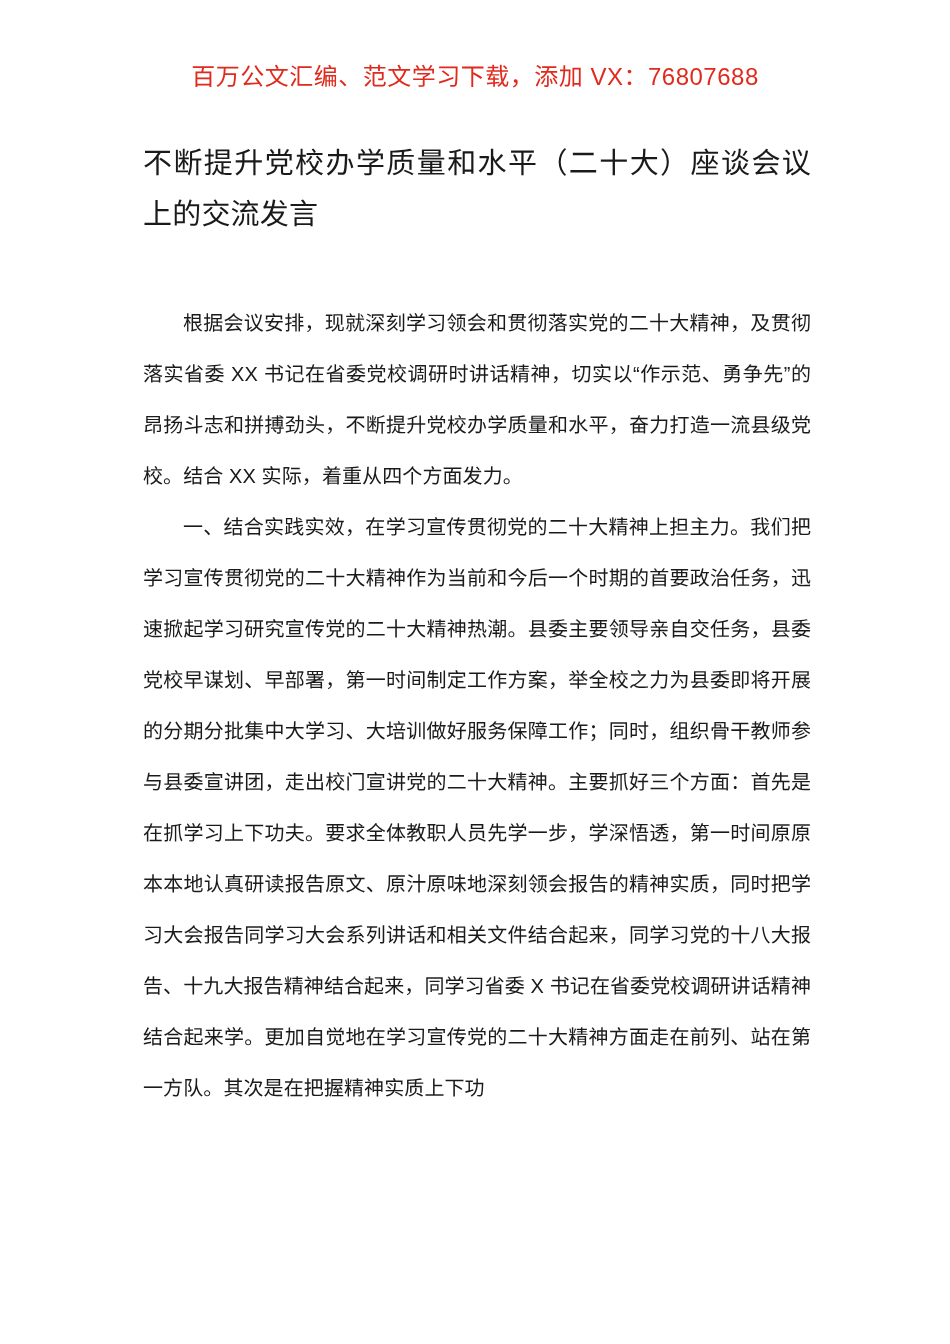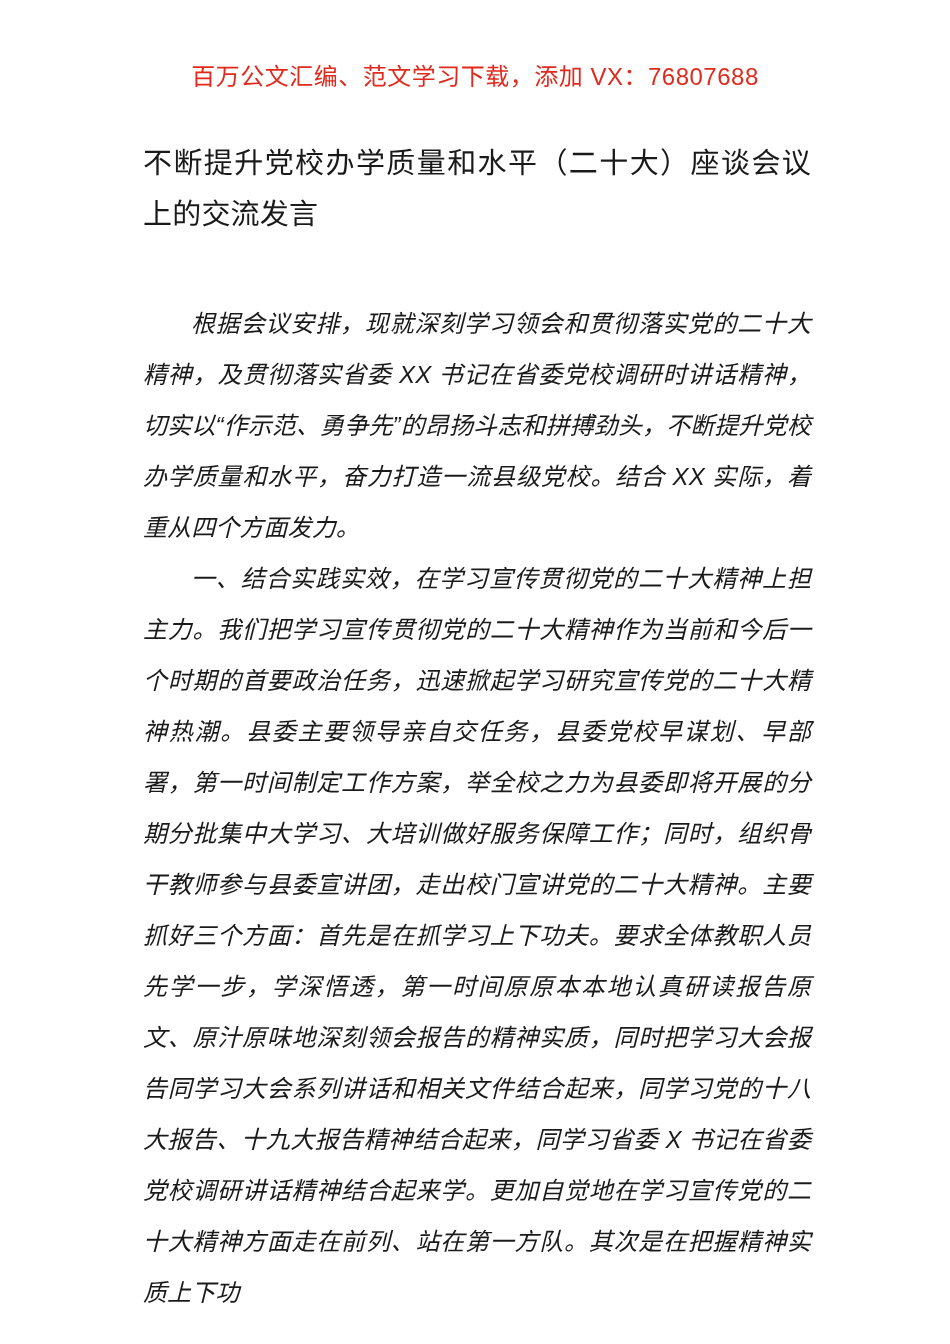--- a/index.html
+++ b/index.html
@@ -49,31 +49,30 @@
     text-align: justify;
     text-justify: inter-ideograph;
     letter-spacing: 0.2px;
     margin: 0 0 0 0;
     font-weight: 400;
   }
   .spacer-after-title {
     height: 58px;
   }
   .doc-para {
-    font-size: 24px;
+    font-size: 20px;
     line-height: 51px;
     color: #1a1a1a;
     text-align: justify;
     text-justify: inter-ideograph;
     text-indent: 2em;
     letter-spacing: 0.1px;
     margin: 0;
     font-weight: 400;
     word-break: break-all;
-    font-style: italic;
   }
   .doc-para + .doc-para {
     margin-top: 0;
   }
 </style>
 </head>
 <body>
 
 <div id="page">
 

